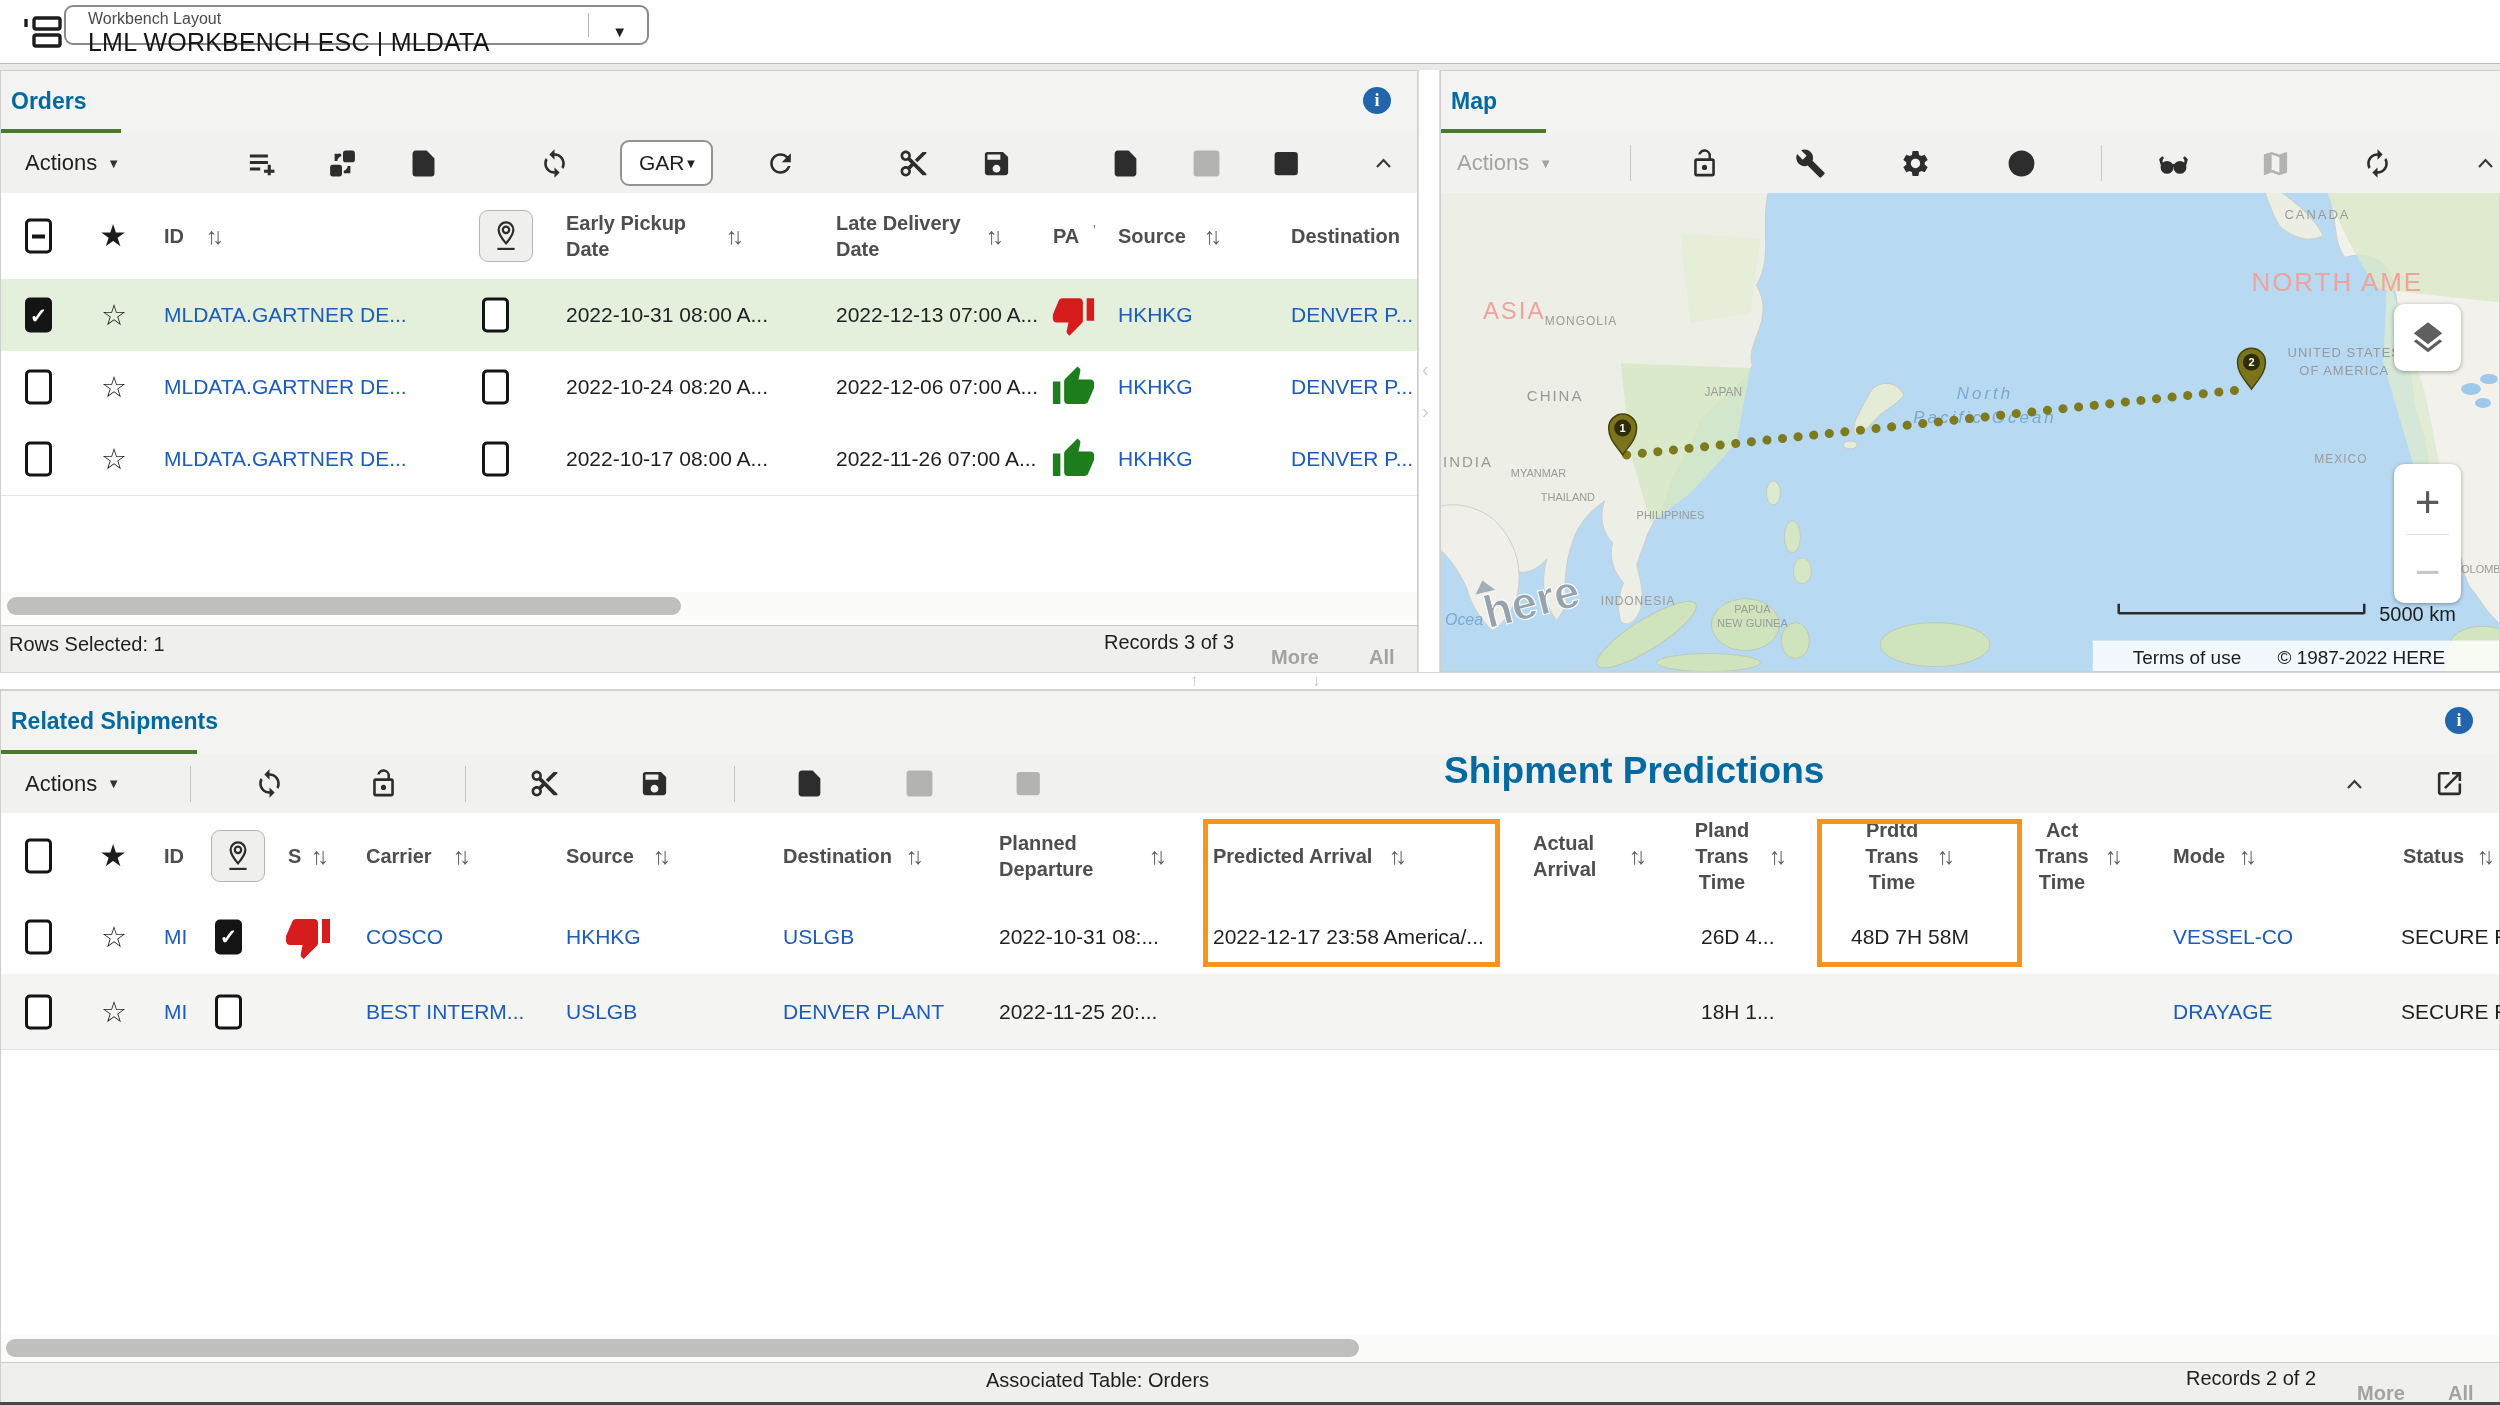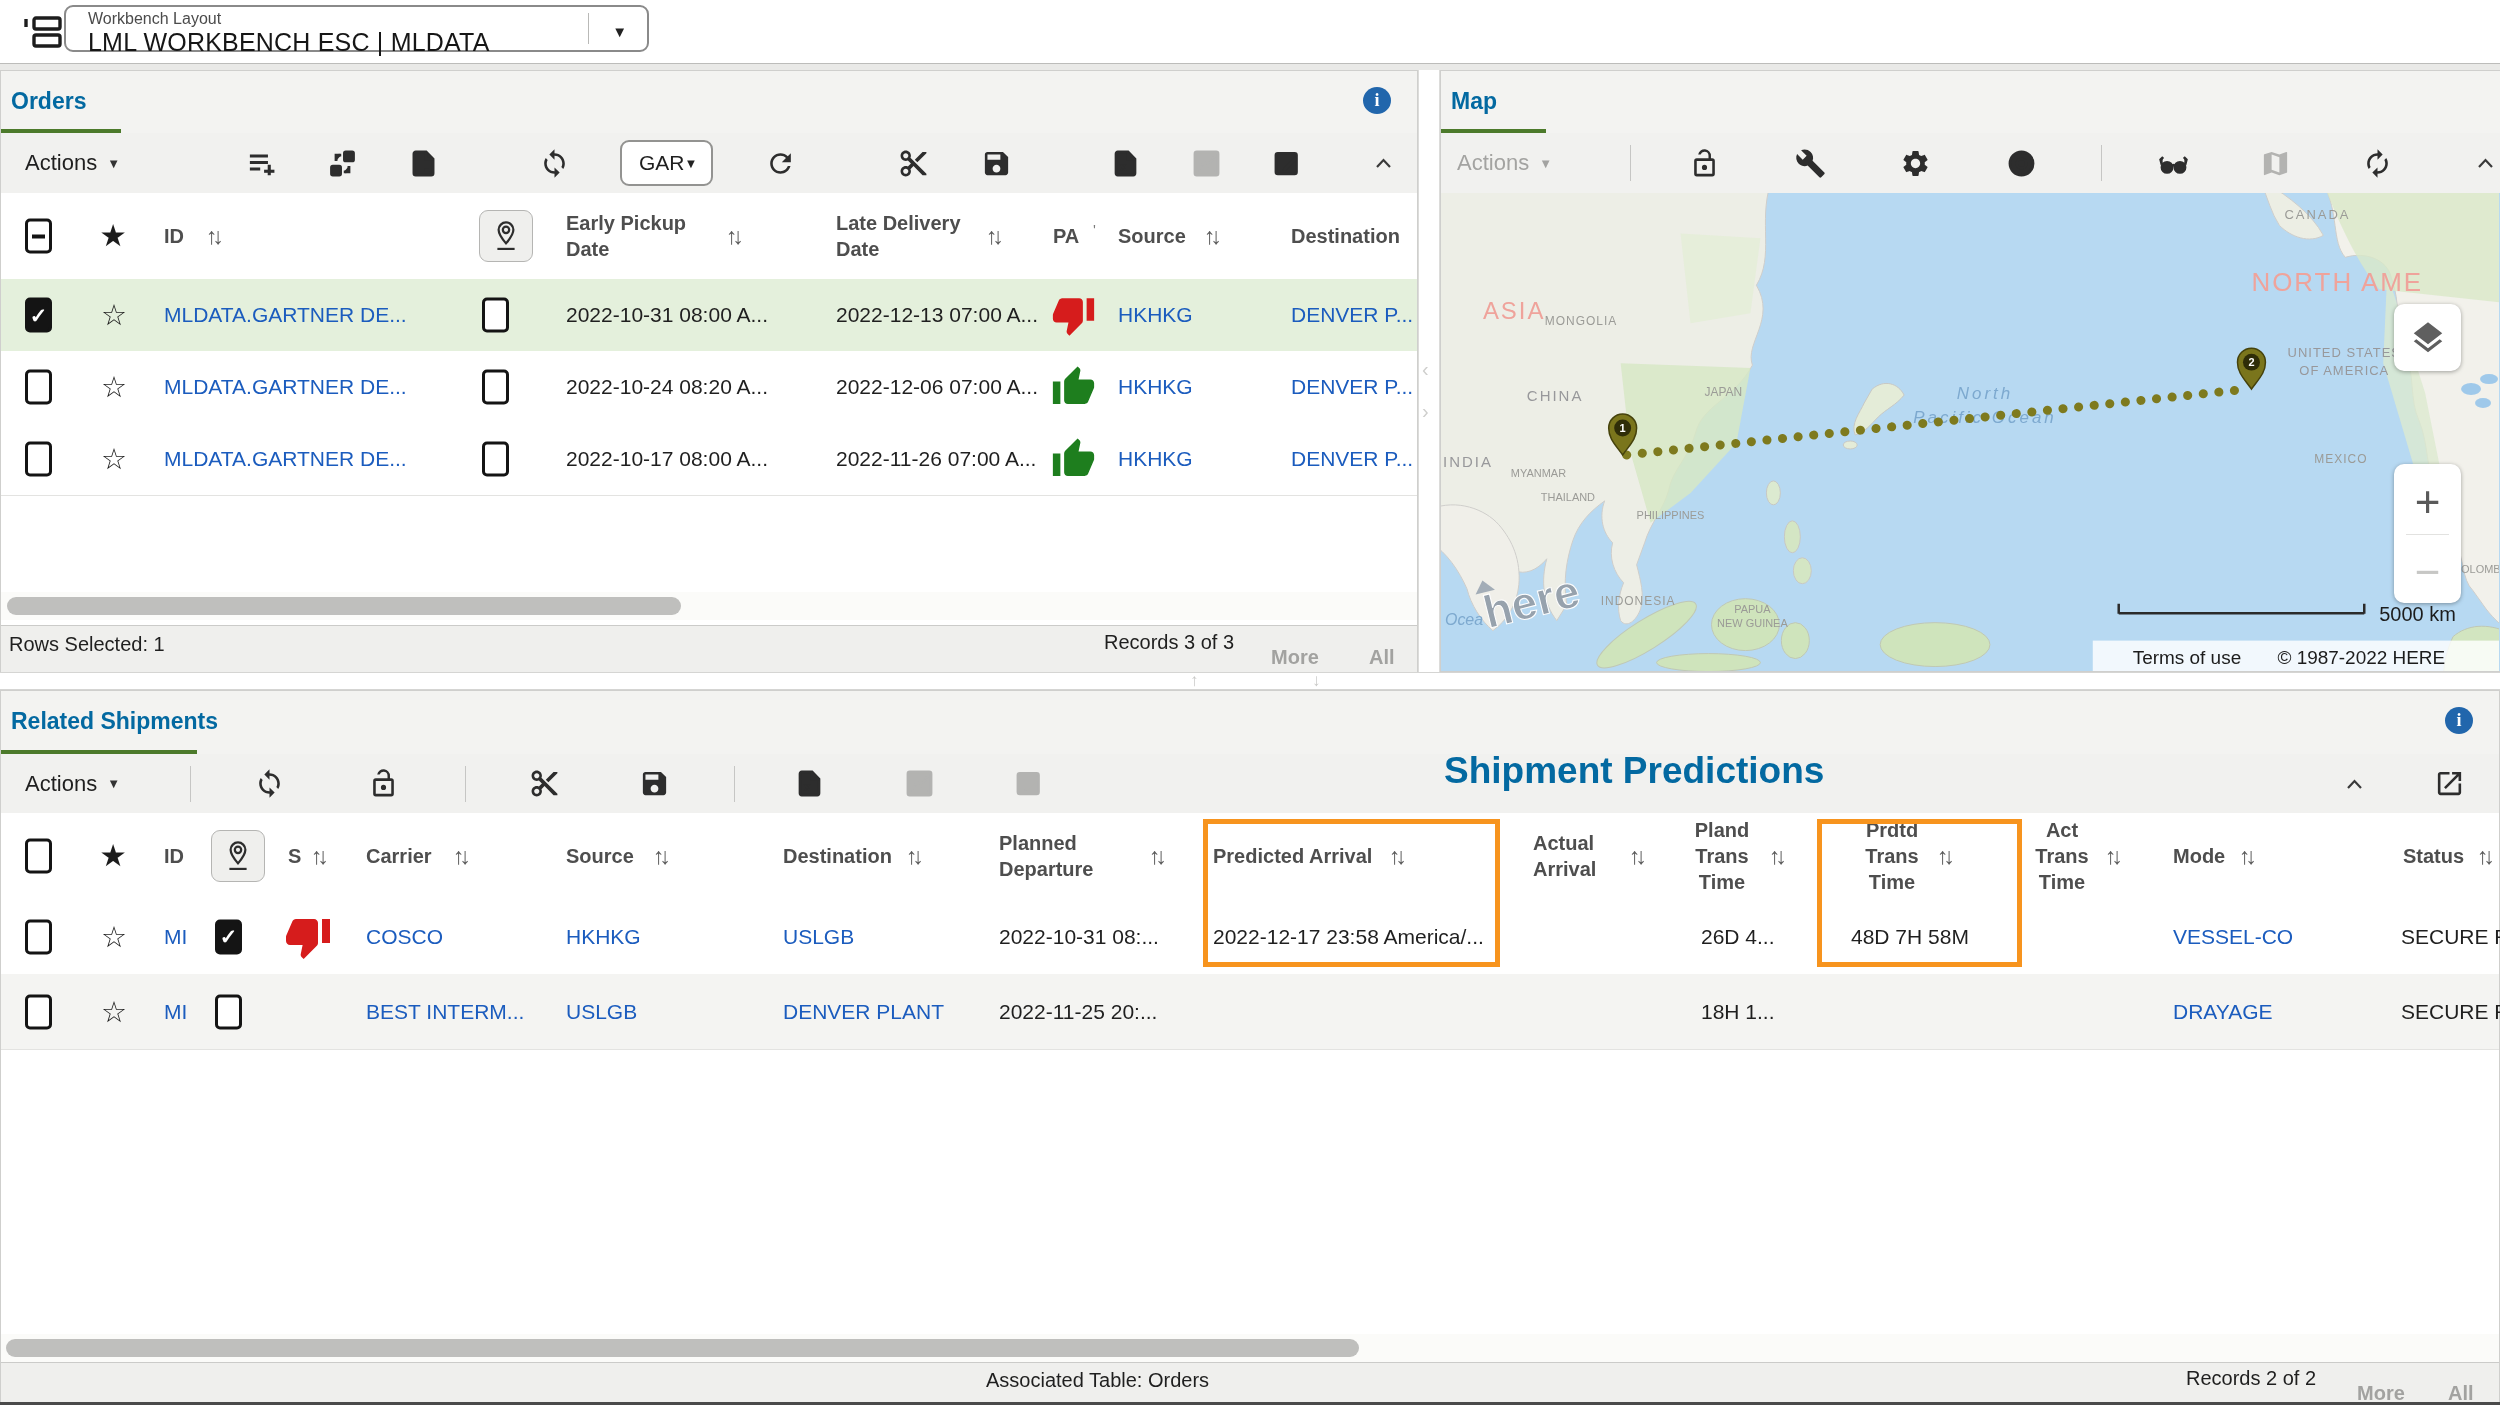--- a/index.html
+++ b/index.html
@@ -3,21 +3,21 @@
 <meta charset="utf-8">
 <style>
   html,body{margin:0;padding:0;background:#ffffff;}
   .screen{position:relative;width:2500px;height:1405px;background:#e9e9e7;
           font-family:"Liberation Sans",sans-serif;overflow:hidden;
           border-bottom:3px solid #4a4a4a;box-sizing:border-box;}
   
   .topbar{position:absolute;left:0;top:0;width:2500px;height:63px;background:#fff;
           border-bottom:1px solid #bcbcba;}
   .wb-icon{position:absolute;left:22px;top:15px;width:42px;height:34px;}
-  .combo{position:absolute;left:64px;top:5px;width:585px;height:47px;background:#fff;
+  .combo{position:absolute;left:64px;top:5px;width:585px;height:40px;background:#fff;
          border:2px solid #8a8a8a;border-radius:9px;box-sizing:border-box;cursor:pointer;}
   .combo-label{position:absolute;left:22px;top:3px;font-size:16px;color:#4b4b4b;}
   .combo-value{position:absolute;left:22px;top:21px;font-size:25px;color:#161616;letter-spacing:.2px;}
   .combo-div{position:absolute;right:58px;top:6px;bottom:6px;width:1px;background:#b9b9b7;}
   .combo-caret{position:absolute;right:20px;top:16px;font-size:15px;color:#222;}
   .combo-caret::after{content:"▼";}
   
   .panel{position:absolute;background:#fff;border:1px solid #cfcfcd;box-sizing:border-box;}
   .phead{position:absolute;left:0;right:0;top:0;height:62px;background:#f3f3f1;
          border-bottom:1px solid #dddddd;}

